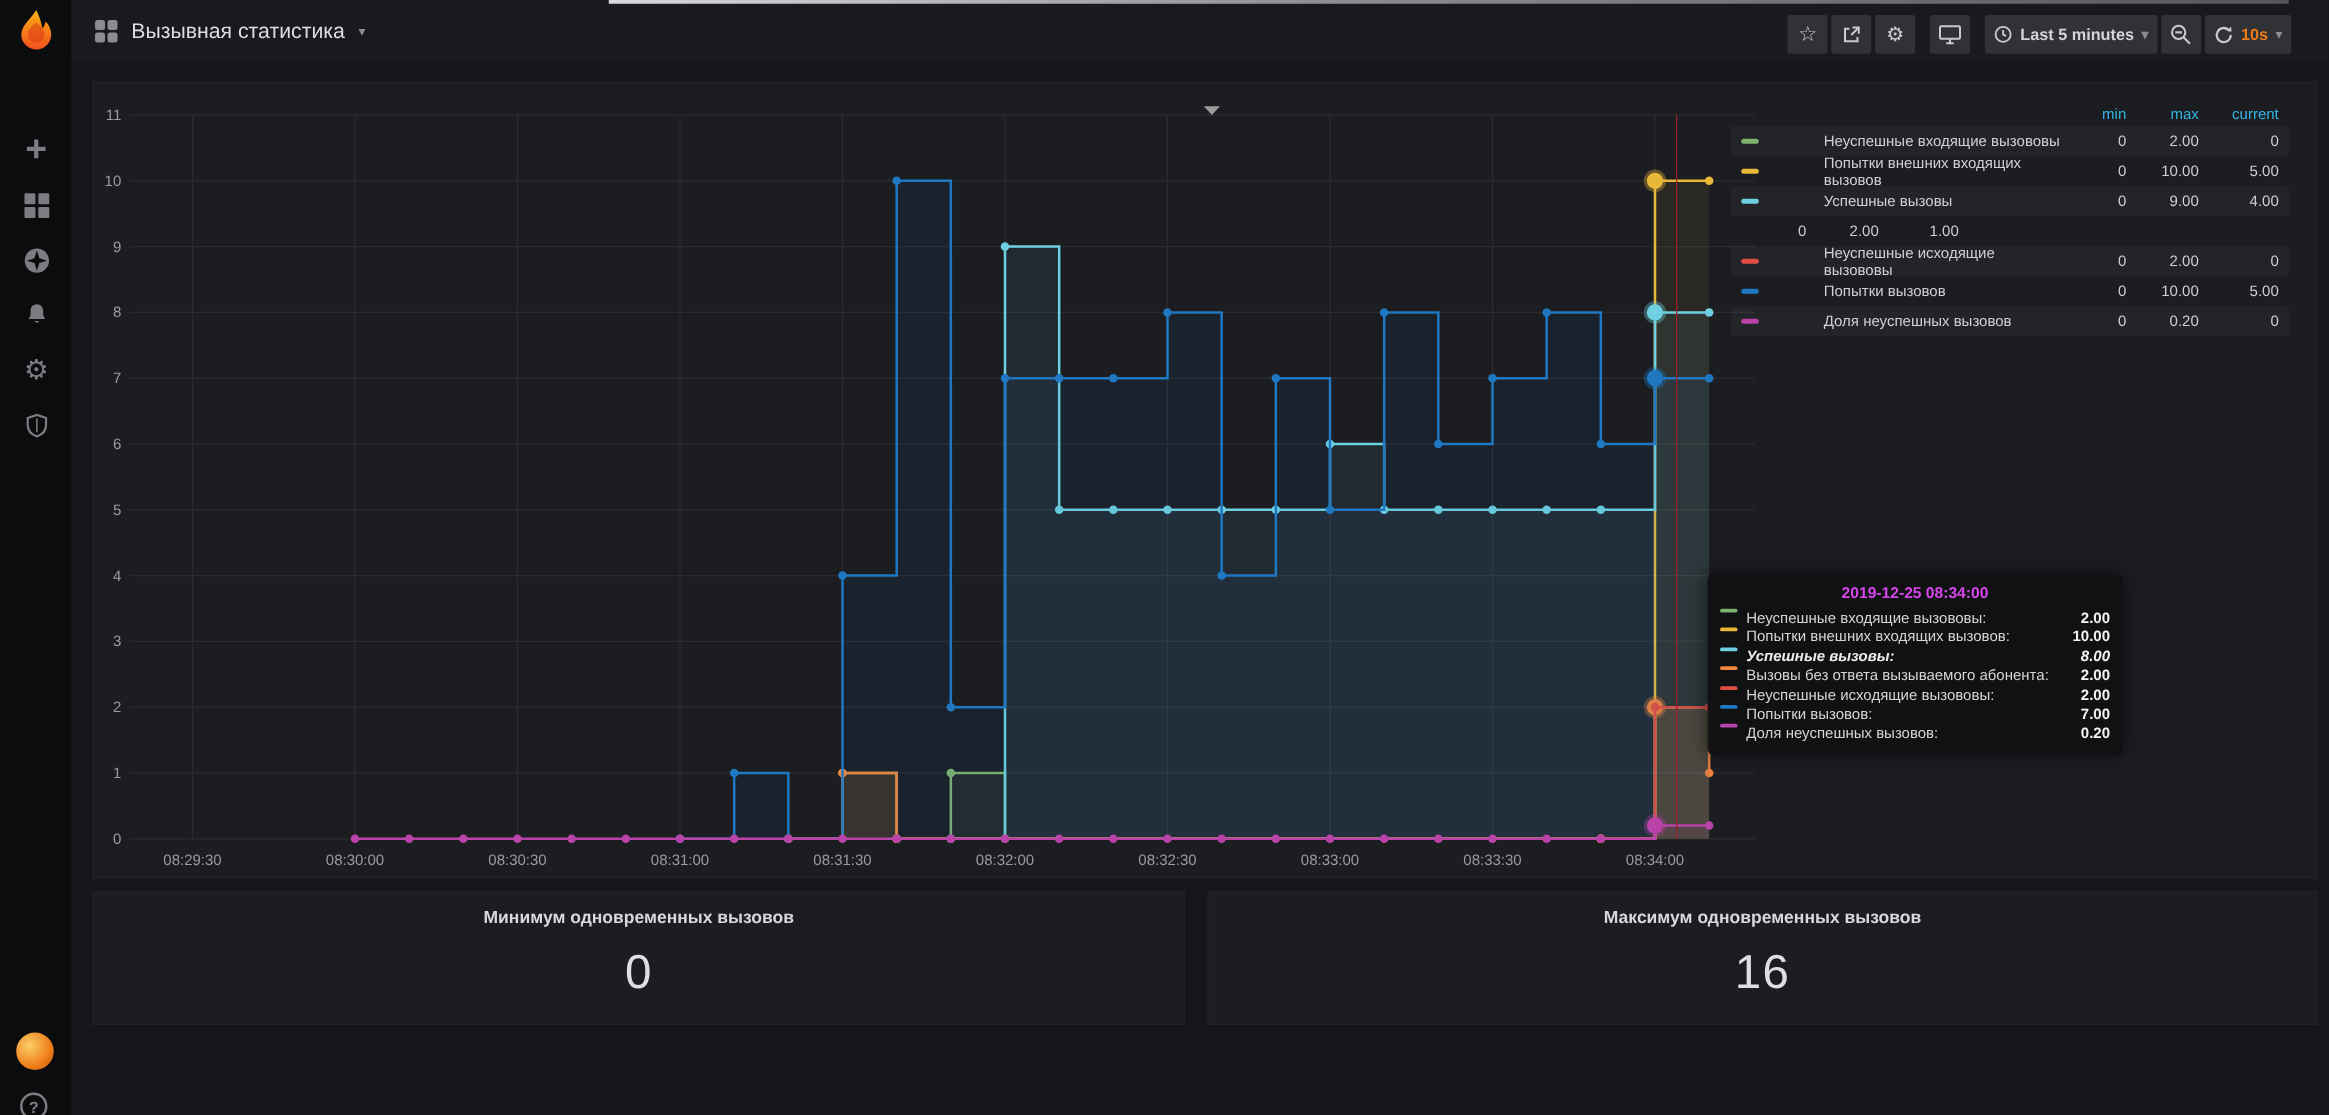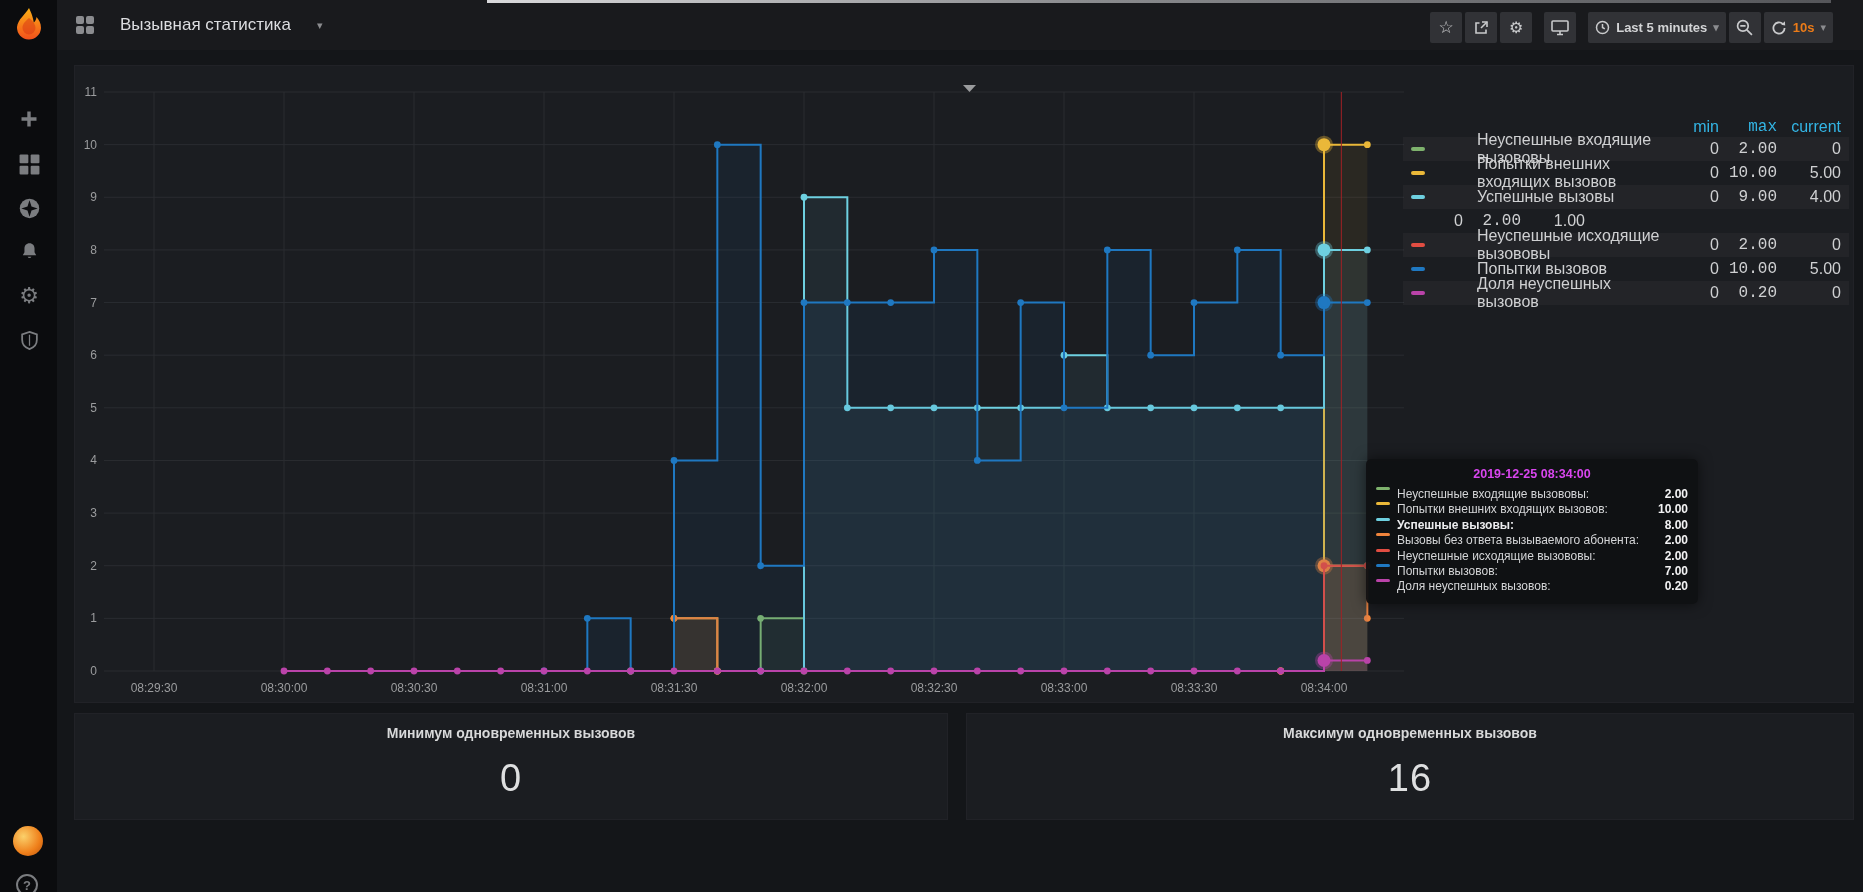--- a/index.html
+++ b/index.html
@@ -15,57 +15,57 @@
   .side-icon { position:absolute; left:17px; width:24px; height:24px; display:flex; align-items:center; justify-content:center; color:#7b7d80; }
   .gear-glyph { font-size:22px; color:#7b7d80; line-height:1; }
   .avatar { position:absolute; left:13px; top:826px; width:30px; height:30px; border-radius:50%;
             background:radial-gradient(circle at 35% 35%, #fbd06a, #ef7f1a 60%, #b75410); }
   .help-circle { position:absolute; left:16px; top:874px; width:22px; height:22px; border:2px solid #7b7d80;
                  border-radius:50%; display:flex; align-items:center; justify-content:center;
                  font-size:13px; font-weight:bold; color:#7b7d80; }
 
   
   .topnav { position:absolute; left:57px; top:0; width:1806px; height:50px; background:#191a1d; }
-  .nav-left { display:flex; align-items:center; gap:26px; padding-left:19px; height:100%; }
+  .nav-left { display:flex; align-items:center; gap:11px; padding-left:19px; height:100%; }
   .apps-icon { display:grid; grid-template-columns:8px 8px; grid-gap:2px; }
   .apps-icon div { width:8px; height:8px; background:#8b8c8f; border-radius:2px; }
   .dash-title { font-size:17px; color:#dcdde0; }
   .caret { color:#8b8c8f; font-size:11px; }
   .nav-right { position:absolute; right:30px; top:12px; display:flex; align-items:center; }
   .nav-btn { height:31px; min-width:32px; background:#313236; border-radius:2px; display:flex; align-items:center;
              justify-content:center; color:#c9cacc; padding:0 7px; font-size:13px; margin-left:3px; }
   .star-glyph { font-size:17px; }
   .gear-glyph-sm { font-size:16px; }
   .gap-l { margin-left:12px; }
   .time-btn { gap:6px; font-weight:bold; color:#d3d4d6; }
   .refresh-btn { gap:6px; }
   .refresh-interval { color:#eb7b18; font-weight:bold; }
 
   
   .graph-panel { position:absolute; left:74px; top:65px; width:1780px; height:638px;
                  background:#1b1d21; border:1px solid #212227; }
   svg text { font-family:"Liberation Sans",sans-serif; }
 
   
-  .legend { position:absolute; right:4px; top:14px; width:446px; font-size:16px; color:#cfd0d2; z-index:3;margin-top:36px; }
+  .legend { position:absolute; right:22px; top:14px; width:446px; font-size:12px; color:#cfd0d2; z-index:3; }
   .legend-head { display:flex; align-items:center; height:21px; padding:0 8px; color:#33b5e5; }
   .legend-row { display:flex; align-items:center; height:24px; padding:0 8px; }
   .legend-row.zebra { background:rgba(255,255,255,0.035); }
   .c-label { flex:1; display:flex; align-items:center; min-width:0;gap:44px; }
   .c-min { width:52px; text-align:right; }
-  .c-max { width:58px; text-align:right;font-family:Liberation Mono, monospace; }
+  .c-max { width:58px; text-align:right; }
   .c-cur { width:64px; text-align:right; }
   .dash { display:inline-block; width:14px; height:4px; border-radius:2px; margin-right:8px; flex:none; }
 
   
   .tooltip { position:absolute; left:1291px; top:393px; width:332px; background:rgba(16,17,19,0.97);
              border-radius:5px; padding:8px 10px 9px; box-shadow:0 0 14px rgba(0,0,0,0.55); z-index:5; }
   .tt-head { text-align:center; font-weight:bold; font-size:12.5px; color:#d946ef; margin-bottom:6px; }
   .tt-row { display:flex; align-items:flex-start; height:15.4px; font-size:12px; color:#d4d5d7; }
-  .tt-row.bold { font-weight:bold; color:#ececee; }
+  .tt-row.bold { font-weight:bold; color:#ececee;font-style:italic; }
   .tt-dash { width:14px; height:3px; border-radius:1.5px; margin-right:7px; flex:none; }
   .tt-val { margin-left:auto; font-weight:bold; color:#f3f3f4; }
 
   
   .stat-panel { position:absolute; top:713px; height:107px; background:#1b1d21; border:1px solid #212227; text-align:center; }
   .stat-min { left:74px; width:874px; }
   .stat-max { left:966px; width:888px; }
   .stat-title { margin-top:11px; font-size:14px; font-weight:bold; color:#d8d9da; }
   .stat-value { margin-top:16px; font-size:38px; font-weight:500; color:#dedfe0; letter-spacing:1px; }
 </style>

